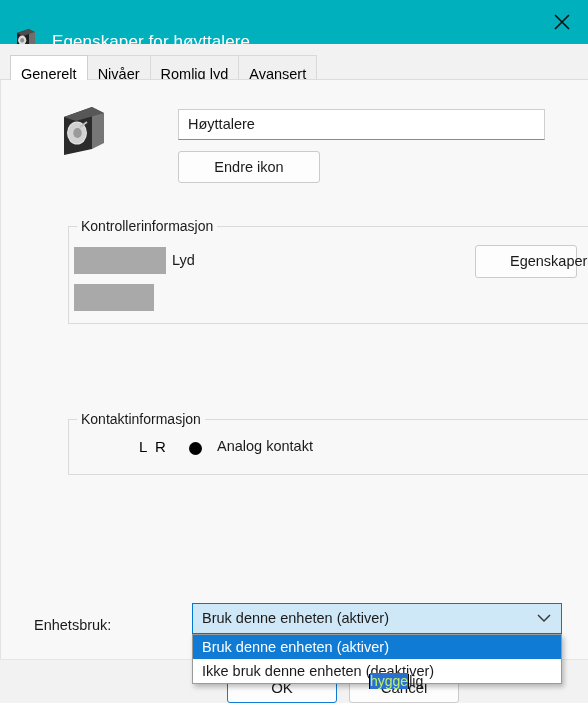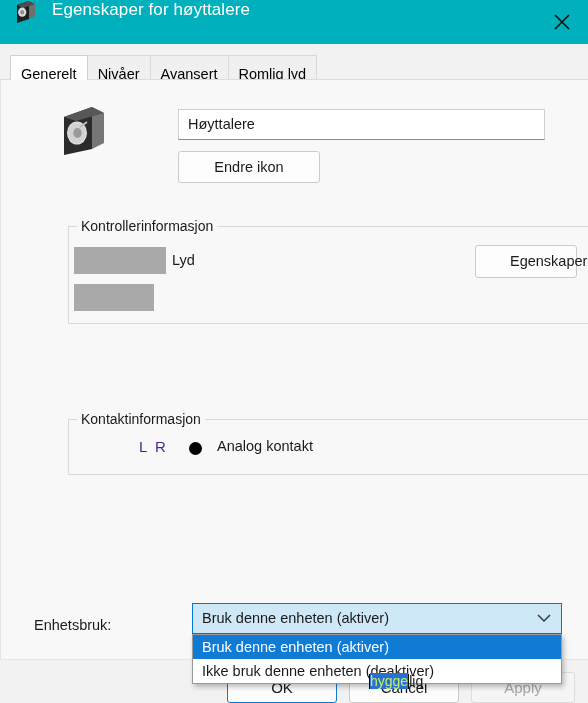--- a/index.html
+++ b/index.html
@@ -24,21 +24,21 @@
   }
 
   
   .titlebar {
     position: absolute;
     left: 0; top: 0;
     width: 588px;
     height: 52px;
     background: #00b0bd;
     display: flex;
-    align-items: flex-start;
+    align-items: flex-end;
   }
   .title-icon {
     width: 24px;
     height: 24px;
     margin-left: 14px;
     margin-right: 14px;
     position: relative;
     flex: none;
   }
   .title-text {
@@ -208,21 +208,21 @@
     height: 33px;
     line-height: 31px;
     padding-left: 34px;
   }
 
   .lr-label {
     position: absolute;
     left: 70px;
     top: 18px;
     font-size: 15px;
-    color: #4c1d95;
+    color: #000000;
     letter-spacing: 2px;
     text-align: center;
   }
   .jack-dot {
     position: absolute;
     left: 120px;
     top: 22px;
     width: 13px;
     height: 13px;
     background: #000000;
@@ -370,24 +370,24 @@
 
   <div class="tabstrip">
     <div class="tabs">
       <div class="tab active">
         <span>Generelt</span>
       </div>
       <div class="tab">
         <span>Nivåer</span>
       </div>
       <div class="tab">
-        <span>Avansert</span>
+        <span>Romlig lyd</span>
       </div>
       <div class="tab">
-        <span>Romlig lyd</span>
+        <span>Avansert</span>
       </div>
     </div>
   </div>
 
   <div class="client"></div>
 
   <div class="spk">
     <svg width="44" height="52" viewBox="0 0 44 52">
       <polygon points="2,12 30,2 30,44 2,50" fill="#2b2b2b"></polygon>
       <polygon points="30,2 42,8 42,38 30,44" fill="#767676"></polygon>
@@ -436,18 +436,17 @@
   </div>
 
   <div class="combo-list">
     <div class="combo-opt sel">Bruk denne enheten (aktiver)</div>
     <div class="combo-opt">Ikke bruk denne enheten (deaktiver)</div>
   </div>
 
   <div class="buttonbar">
     <div class="dlgbtn" id="btn-ok">OK</div>
     <div class="dlgbtn" id="btn-cancel">Cancel</div>
-    <div class="dlgbtn" id="btn-apply">Apply</div>
   </div>
 
   <div class="ime-overlay"><span class="caret"></span><span class="ime-sel">hygge</span><span class="caret"></span><span>lig</span></div>
 
 </div>
 
 </body></html>

